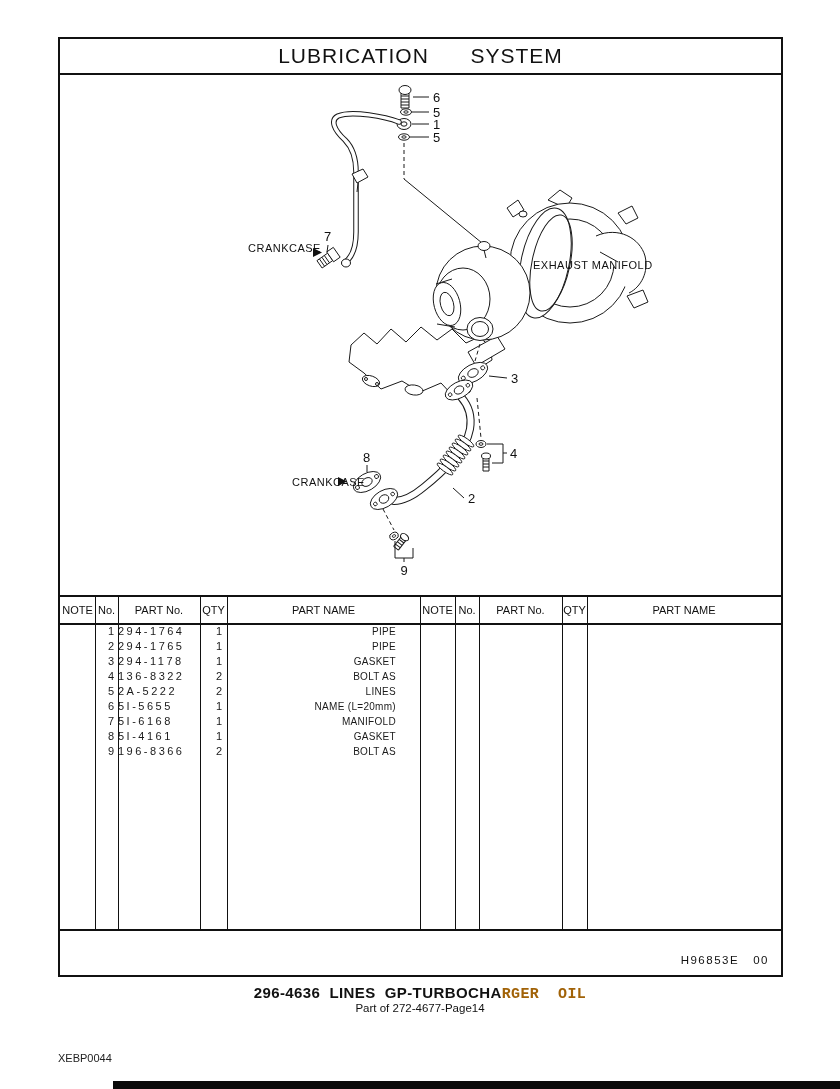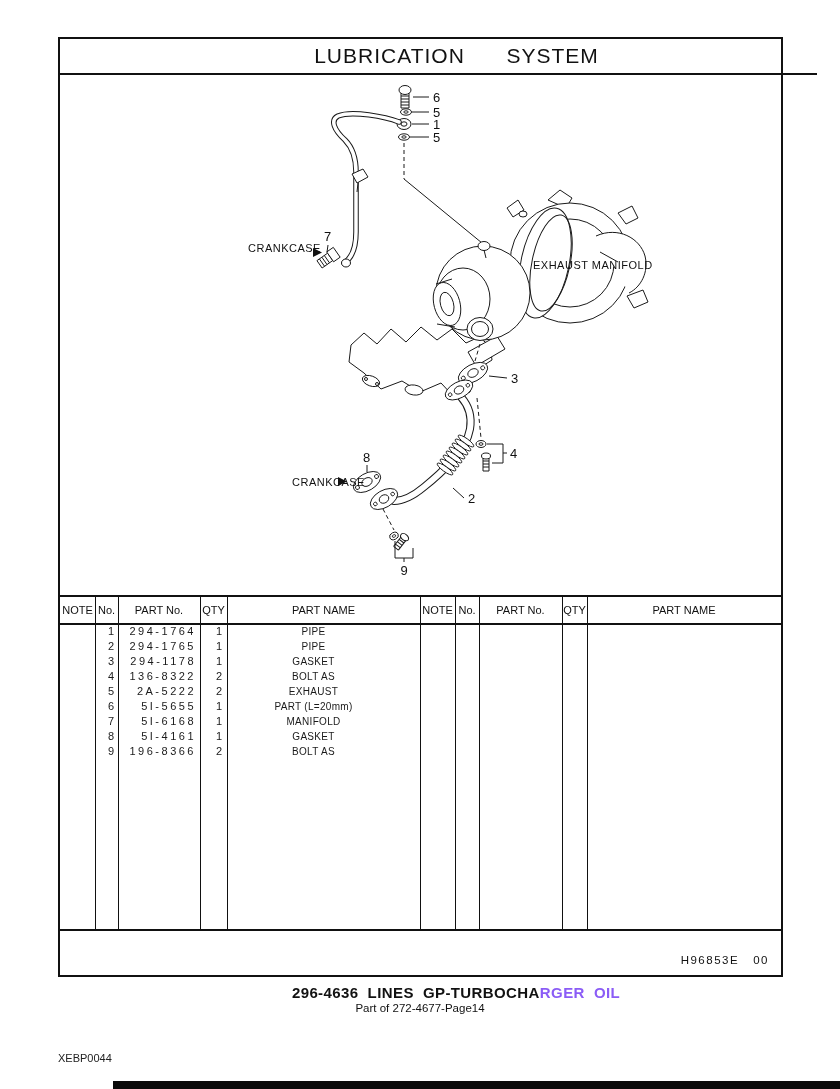--- a/index.html
+++ b/index.html
@@ -1,21 +1,21 @@
 <!DOCTYPE html>
 <html><head>
 <meta charset="utf-8">
 <style>
   html,body{margin:0;padding:0;}
   body{
     width:840px;height:1089px;position:relative;background:#ffffff;
     font-family:"Liberation Sans",sans-serif;color:#1a1a1a;
     -webkit-font-smoothing:antialiased;overflow:hidden;
   }
-  .pre{white-space:pre;padding-left:36px;}
+  .pre{white-space:pre;}
   
   .sheet{
     position:absolute;left:58px;top:37px;width:725px;height:940px;
     border:2px solid #111;box-sizing:border-box;background:#fff;
   }
   .title-band{
     position:absolute;left:0;top:0;width:100%;height:34px;
     border-bottom:2px solid #111;text-align:center;line-height:34px;
     font-size:21px;letter-spacing:1px;word-spacing:14px;color:#111;
   }
@@ -35,32 +35,32 @@
   .table-block{
     position:absolute;left:0;top:556px;width:721px;height:336px;
     border-top:2px solid #111;border-bottom:2px solid #111;box-sizing:border-box;
   }
   .vline{position:absolute;top:0;bottom:0;width:1px;background:#111;}
   .hdr-sep{position:absolute;left:0;top:26px;width:100%;height:2px;background:#111;}
   .hcell{position:absolute;top:0;height:26px;line-height:26px;text-align:center;font-size:11px;color:#111;}
   .prow{position:absolute;left:0;width:360px;height:15px;line-height:15px;font-size:11px;}
   .prow span{position:absolute;display:block;}
   .p-no{left:35px;width:19px;text-align:right;}
-  .p-part{left:58px;width:78px;text-align:right;letter-spacing:2.5px;}
+  .p-part{left:58px;width:78px;text-align:left;letter-spacing:2.5px;}
   .p-qty{left:140px;width:22px;text-align:right;}
-  .p-name{left:171px;width:165px;text-align:center;font-size:10px;letter-spacing:.3px;}
+  .p-name{left:171px;width:165px;text-align:right;font-size:10px;letter-spacing:.3px;}
   
   .doc-strip{position:absolute;left:0;top:892px;width:721px;height:44px;}
   .doc-code{position:absolute;right:12px;bottom:9px;font-size:11.5px;letter-spacing:1.5px;color:#111;margin-left:18px;}
   
   .footer-title{
     position:absolute;left:0;top:984px;width:840px;text-align:center;
     font-size:15px;font-weight:bold;letter-spacing:.4px;color:#111;
   }
-  .footer-title .faded{color:#8b5cf6;}
+  .footer-title .faded{color:#a16207;font-family:Liberation Mono, monospace;}
   .footer-sub{
     position:absolute;left:0;top:1002px;width:840px;text-align:center;
     font-size:11.5px;color:#111;
   }
   .page-code{position:absolute;left:58px;top:1052px;font-size:11px;color:#222;}
   .bottom-bar{position:absolute;left:113px;top:1081px;width:727px;height:8px;background:#0a0a0a;}
 </style>
 </head>
 <body>
 
@@ -264,27 +264,27 @@
         <div class="prow" style="top: 72px;">
           <span class="p-no">4</span>
           <span class="p-part">136-8322</span>
           <span class="p-qty">2</span>
           <span class="p-name">BOLT AS</span>
         </div>
         <div class="prow" style="top: 87px;">
           <span class="p-no">5</span>
           <span class="p-part">2A-5222</span>
           <span class="p-qty">2</span>
-          <span class="p-name">EXHAUST</span>
+          <span class="p-name">LINES</span>
         </div>
         <div class="prow" style="top: 102px;">
           <span class="p-no">6</span>
           <span class="p-part">5I-5655</span>
           <span class="p-qty">1</span>
-          <span class="p-name">PART (L=20mm)</span>
+          <span class="p-name">NAME (L=20mm)</span>
         </div>
         <div class="prow" style="top: 117px;">
           <span class="p-no">7</span>
           <span class="p-part">5I-6168</span>
           <span class="p-qty">1</span>
           <span class="p-name">MANIFOLD</span>
         </div>
         <div class="prow" style="top: 132px;">
           <span class="p-no">8</span>
           <span class="p-part">5I-4161</span>

